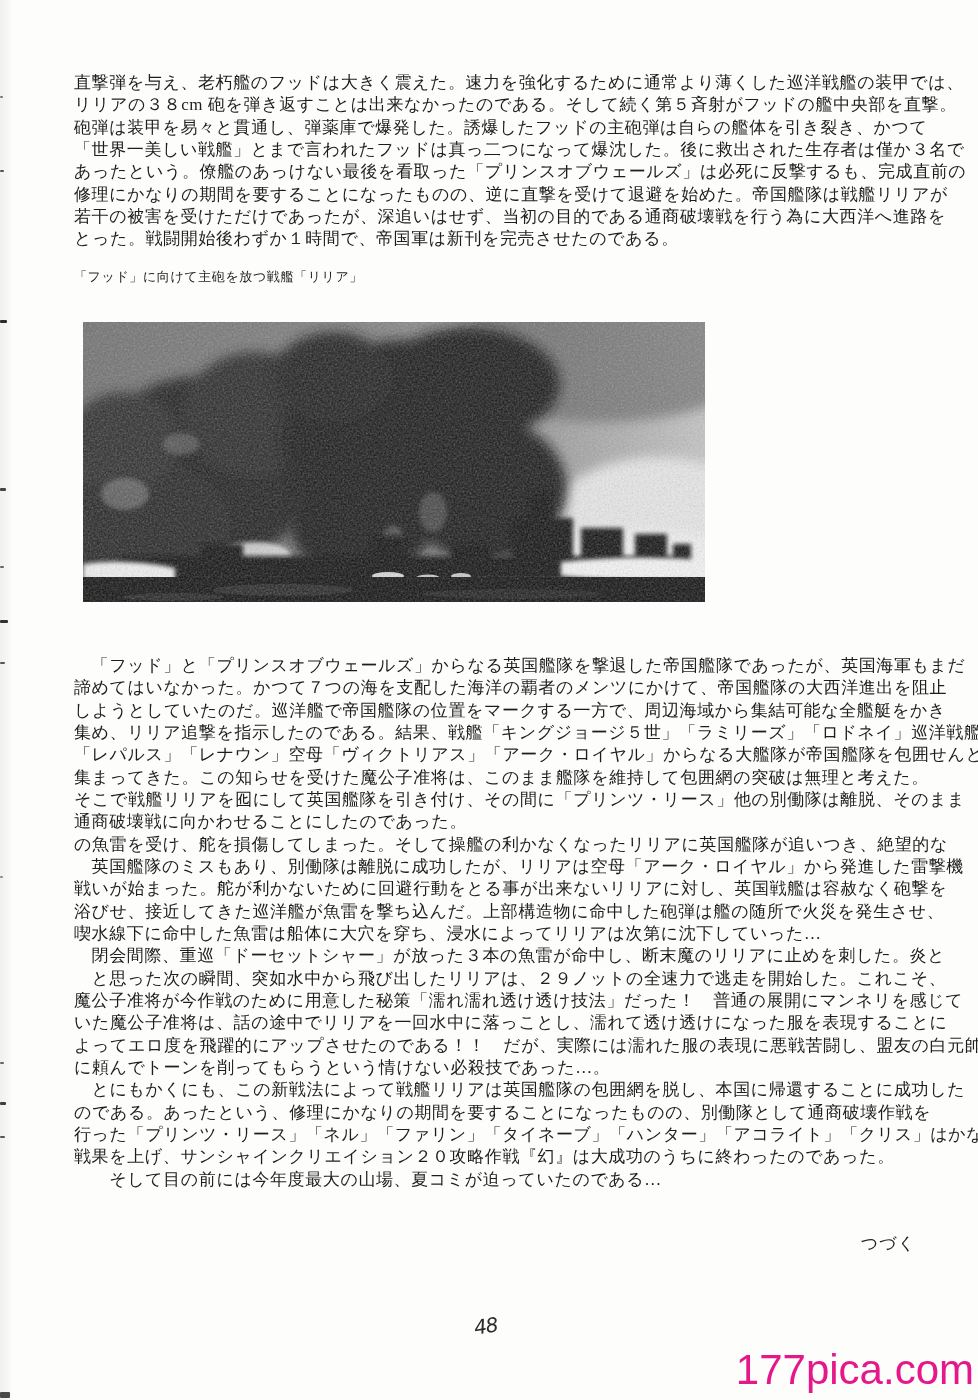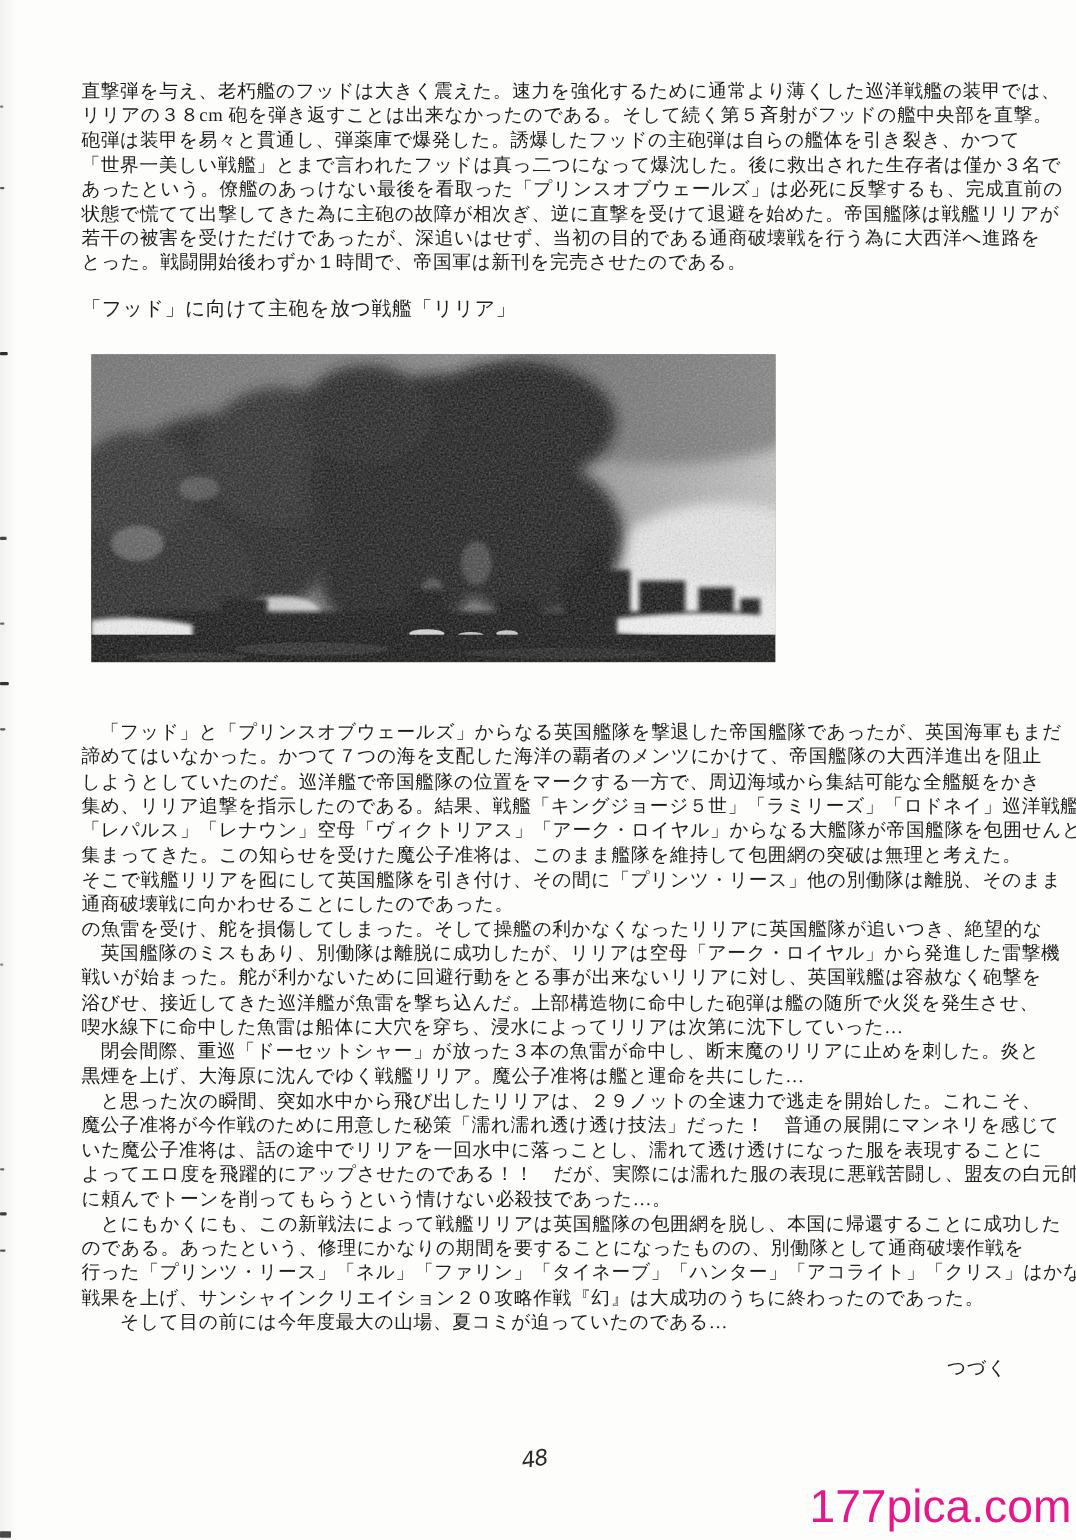--- a/index.html
+++ b/index.html
@@ -12,21 +12,21 @@
   .page{position:absolute;inset:0;border-radius:29px;}
   .textblock{position:absolute;left:74px;width:848px;}
   .tline{
     white-space:pre;
     font-size:17px;
     line-height:22.33px;
     letter-spacing:0.6px;
     color:#1d1d1d;
   }
   #para1{top:72px;}
-  #caption{position:absolute;left:74px;top:268px;font-size:18px;letter-spacing:0.6px;text-align:center;}
+  #caption{position:absolute;left:74px;top:268px;font-size:13px;letter-spacing:0.6px;text-align:center;}
   #bodytext{top:655px;}
   #photo{
     position:absolute;left:83px;top:322px;width:622px;height:280px;
     background:#888;
   }
   #photo svg{display:block;width:622px;height:280px;}
   #continued{
     position:absolute;right:62px;top:1232px;
     font-size:17px;letter-spacing:1px;color:#222;
   }
@@ -78,21 +78,21 @@
   <div class="artifact a10"></div>
   <div class="artifact a11"></div>
   <div class="artifact a12"></div>
 
   <div id="para1" class="textblock">
       <div class="tline">直撃弾を与え、老朽艦のフッドは大きく震えた。速力を強化するために通常より薄くした巡洋戦艦の装甲では、</div>
       <div class="tline">リリアの３８cm 砲を弾き返すことは出来なかったのである。そして続く第５斉射がフッドの艦中央部を直撃。</div>
       <div class="tline">砲弾は装甲を易々と貫通し、弾薬庫で爆発した。誘爆したフッドの主砲弾は自らの艦体を引き裂き、かつて</div>
       <div class="tline">「世界一美しい戦艦」とまで言われたフッドは真っ二つになって爆沈した。後に救出された生存者は僅か３名で</div>
       <div class="tline">あったという。僚艦のあっけない最後を看取った「プリンスオブウェールズ」は必死に反撃するも、完成直前の</div>
-      <div class="tline">状態で慌てて出撃してきた為に主砲の故障が相次ぎ、逆に直撃を受けて退避を始めた。帝国艦隊は戦艦リリアが</div>
+      <div class="tline">修理にかなりの期間を要することになったものの、逆に直撃を受けて退避を始めた。帝国艦隊は戦艦リリアが</div>
       <div class="tline">若干の被害を受けただけであったが、深追いはせず、当初の目的である通商破壊戦を行う為に大西洋へ進路を</div>
       <div class="tline">とった。戦闘開始後わずか１時間で、帝国軍は新刊を完売させたのである。</div>
     </div>
 
   <div id="caption">「フッド」に向けて主砲を放つ戦艦「リリア」</div>
 
   <div id="photo">
     <svg viewBox="0 0 622 280" preserveAspectRatio="none">
       <defs>
         <linearGradient id="sky" x1="0" y1="0" x2="1" y2="0">
@@ -174,21 +174,20 @@
       <div class="tline">「レパルス」「レナウン」空母「ヴィクトリアス」「アーク・ロイヤル」からなる大艦隊が帝国艦隊を包囲せんと</div>
       <div class="tline">集まってきた。この知らせを受けた魔公子准将は、このまま艦隊を維持して包囲網の突破は無理と考えた。</div>
       <div class="tline">そこで戦艦リリアを囮にして英国艦隊を引き付け、その間に「プリンツ・リース」他の別働隊は離脱、そのまま</div>
       <div class="tline">通商破壊戦に向かわせることにしたのであった。</div>
       <div class="tline">の魚雷を受け、舵を損傷してしまった。そして操艦の利かなくなったリリアに英国艦隊が追いつき、絶望的な</div>
       <div class="tline">　英国艦隊のミスもあり、別働隊は離脱に成功したが、リリアは空母「アーク・ロイヤル」から発進した雷撃機</div>
       <div class="tline">戦いが始まった。舵が利かないために回避行動をとる事が出来ないリリアに対し、英国戦艦は容赦なく砲撃を</div>
       <div class="tline">浴びせ、接近してきた巡洋艦が魚雷を撃ち込んだ。上部構造物に命中した砲弾は艦の随所で火災を発生させ、</div>
       <div class="tline">喫水線下に命中した魚雷は船体に大穴を穿ち、浸水によってリリアは次第に沈下していった…</div>
       <div class="tline">　閉会間際、重巡「ドーセットシャー」が放った３本の魚雷が命中し、断末魔のリリアに止めを刺した。炎と</div>
-      <div class="tline">黒煙を上げ、大海原に沈んでゆく戦艦リリア。魔公子准将は艦と運命を共にした…</div>
       <div class="tline">　と思った次の瞬間、突如水中から飛び出したリリアは、２９ノットの全速力で逃走を開始した。これこそ、</div>
       <div class="tline">魔公子准将が今作戦のために用意した秘策「濡れ濡れ透け透け技法」だった！　普通の展開にマンネリを感じて</div>
       <div class="tline">いた魔公子准将は、話の途中でリリアを一回水中に落っことし、濡れて透け透けになった服を表現することに</div>
       <div class="tline">よってエロ度を飛躍的にアップさせたのである！！　だが、実際には濡れた服の表現に悪戦苦闘し、盟友の白元帥</div>
       <div class="tline">に頼んでトーンを削ってもらうという情けない必殺技であった…。</div>
       <div class="tline">　とにもかくにも、この新戦法によって戦艦リリアは英国艦隊の包囲網を脱し、本国に帰還することに成功した</div>
       <div class="tline">のである。あったという、修理にかなりの期間を要することになったものの、別働隊として通商破壊作戦を</div>
       <div class="tline">行った「プリンツ・リース」「ネル」「ファリン」「タイネーブ」「ハンター」「アコライト」「クリス」はかなりの</div>
       <div class="tline">戦果を上げ、サンシャインクリエイション２０攻略作戦『幻』は大成功のうちに終わったのであった。</div>
       <div class="tline">　　そして目の前には今年度最大の山場、夏コミが迫っていたのである…</div>

